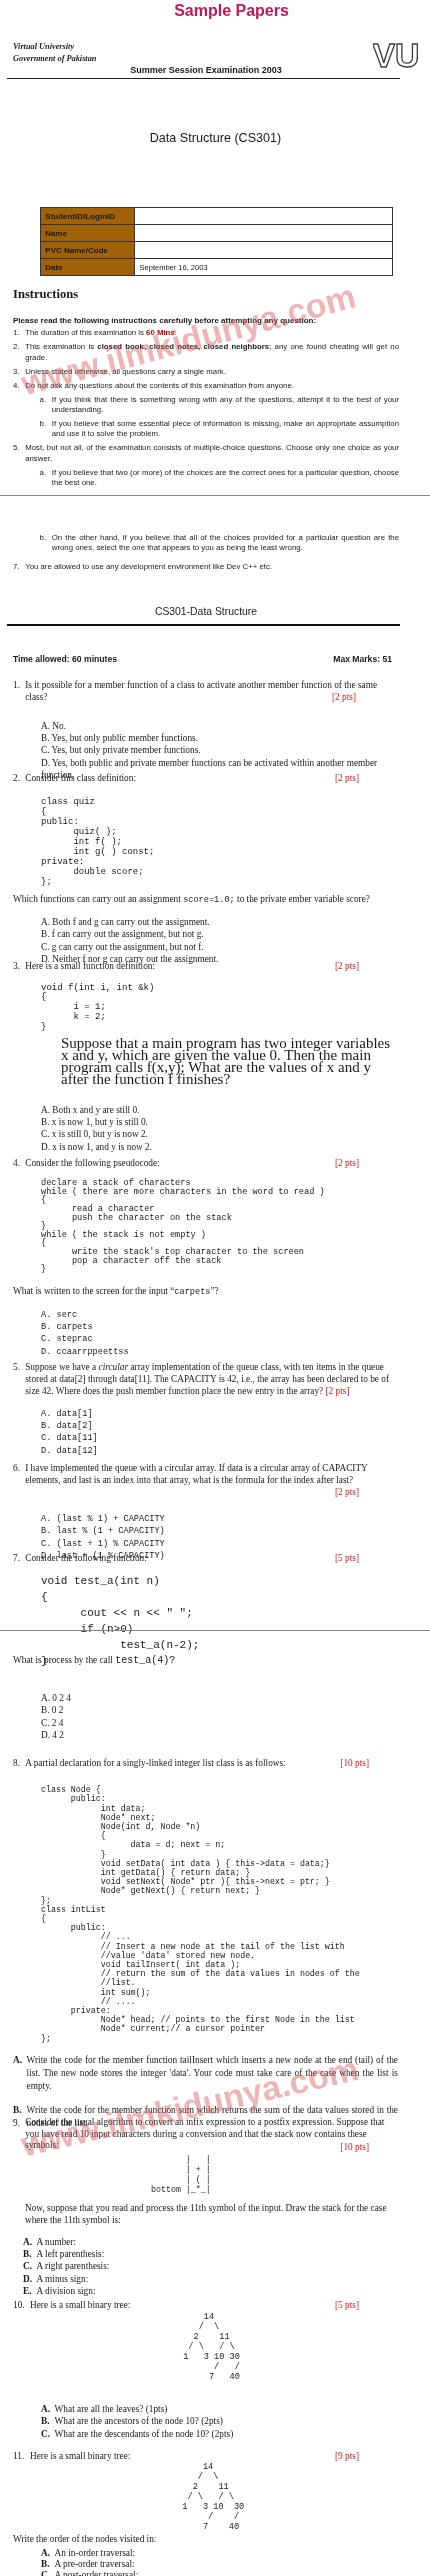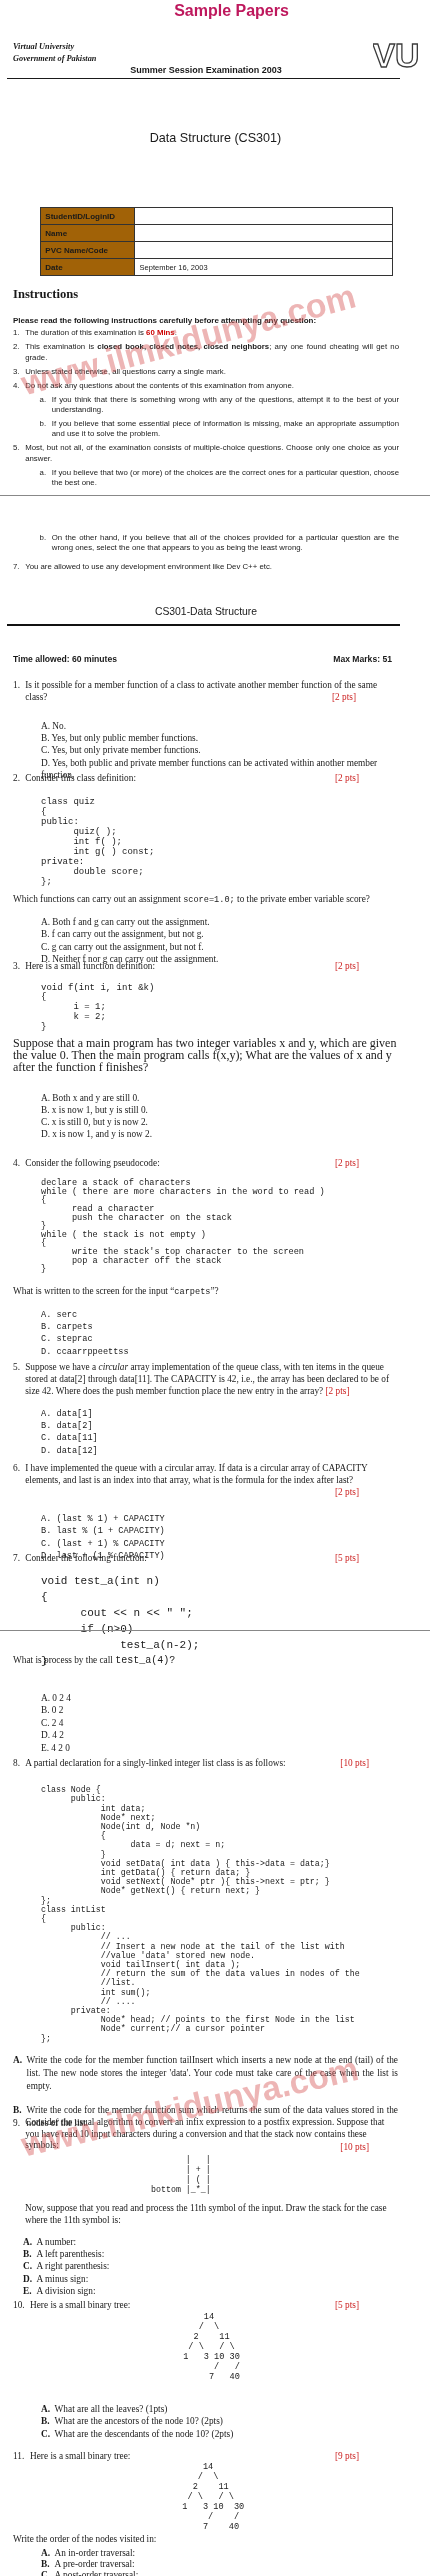--- a/index.html
+++ b/index.html
@@ -200,21 +200,21 @@
     <div class="qrow">
       <span class="qnum">3.</span>
       <span class="qtext">Here is a small function definition:</span>
     </div>
     <span class="pts ptsabs" style="top:0;right:39px;">[2 pts]</span>
     <pre class="code" style="margin:11.5px 0 0 28px;line-height:9.7px;">void f(int i, int &amp;k)
 {
       i = 1;
       k = 2;
 }</pre>
-    <div style="margin-top:4.3px;font-size:12px;line-height:12.2px;">Suppose that a main program has two integer variables x  and y, which are given the value 0. Then the main program calls f(x,y); What are the values of x  and y  after the function f  finishes?</div>
+    <div style="margin-top:4.3px;font-size:15px;line-height:12.2px;margin-left:48px;">Suppose that a main program has two integer variables x  and y, which are given the value 0. Then the main program calls f(x,y); What are the values of x  and y  after the function f  finishes?</div>
     <div class="opts" style="margin-top:18.7px;">
       <div class="opt">A. Both x  and y  are still 0.</div>
       <div class="opt">B. x  is now 1, but y  is still 0.</div>
       <div class="opt">C. x  is still 0, but y  is now 2.</div>
       <div class="opt">D. x  is now 1, and y  is now 2.</div>
     </div>
   </div>
 
   <div class="qblock ser" style="top:1157px;">
     <div class="qrow">
@@ -289,21 +289,20 @@
 
   <div class="qblock ser" style="top:1654px;">
     <div style="font-size:9.3px;line-height:12.2px;">
       <span>What is process by the call </span><span class="mono" style="font-size:10px;">test_a(4)?</span>
     </div>
     <div class="opts" style="margin-top:24.4px;">
       <div class="opt" style="line-height:12.6px;">A. 0 2 4</div>
       <div class="opt" style="line-height:12.6px;">B. 0 2</div>
       <div class="opt" style="line-height:12.6px;">C. 2 4</div>
       <div class="opt" style="line-height:12.6px;">D. 4 2</div>
-      <div class="opt" style="line-height:12.6px;">E. 4 2 0</div>
     </div>
   </div>
 
   <div class="qblock ser" style="top:1757px;">
     <div class="qrow">
       <span class="qnum">8.</span>
       <span class="qtext">A partial declaration for a singly-linked integer list class is as follows:</span>
     </div>
     <span class="pts ptsabs" style="top:0;right:29px;">[10 pts]</span>
     <pre class="code" style="margin:16px 0 0 28px;line-height:9.2px;font-size:8.3px;">class Node {

